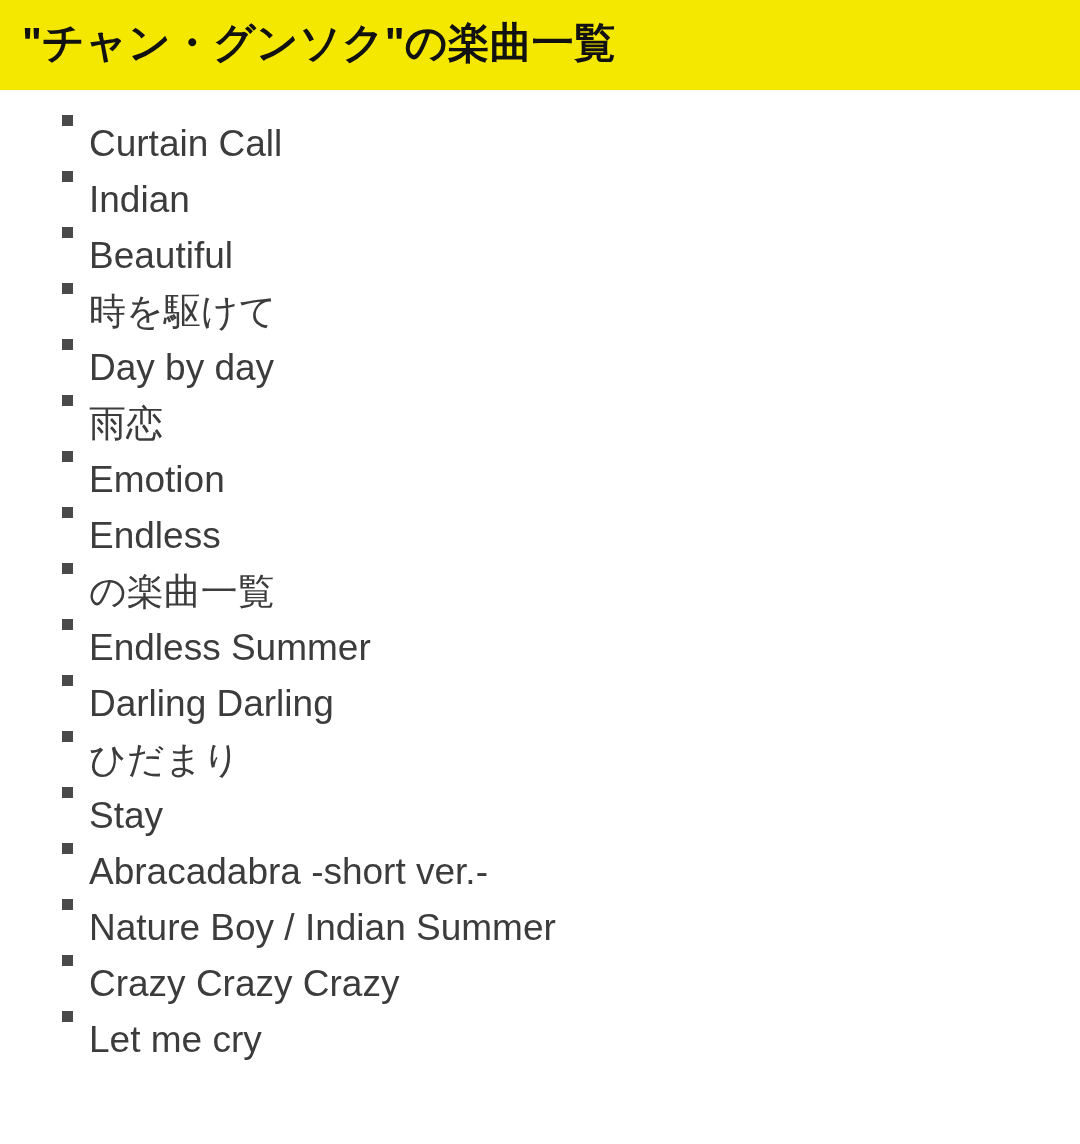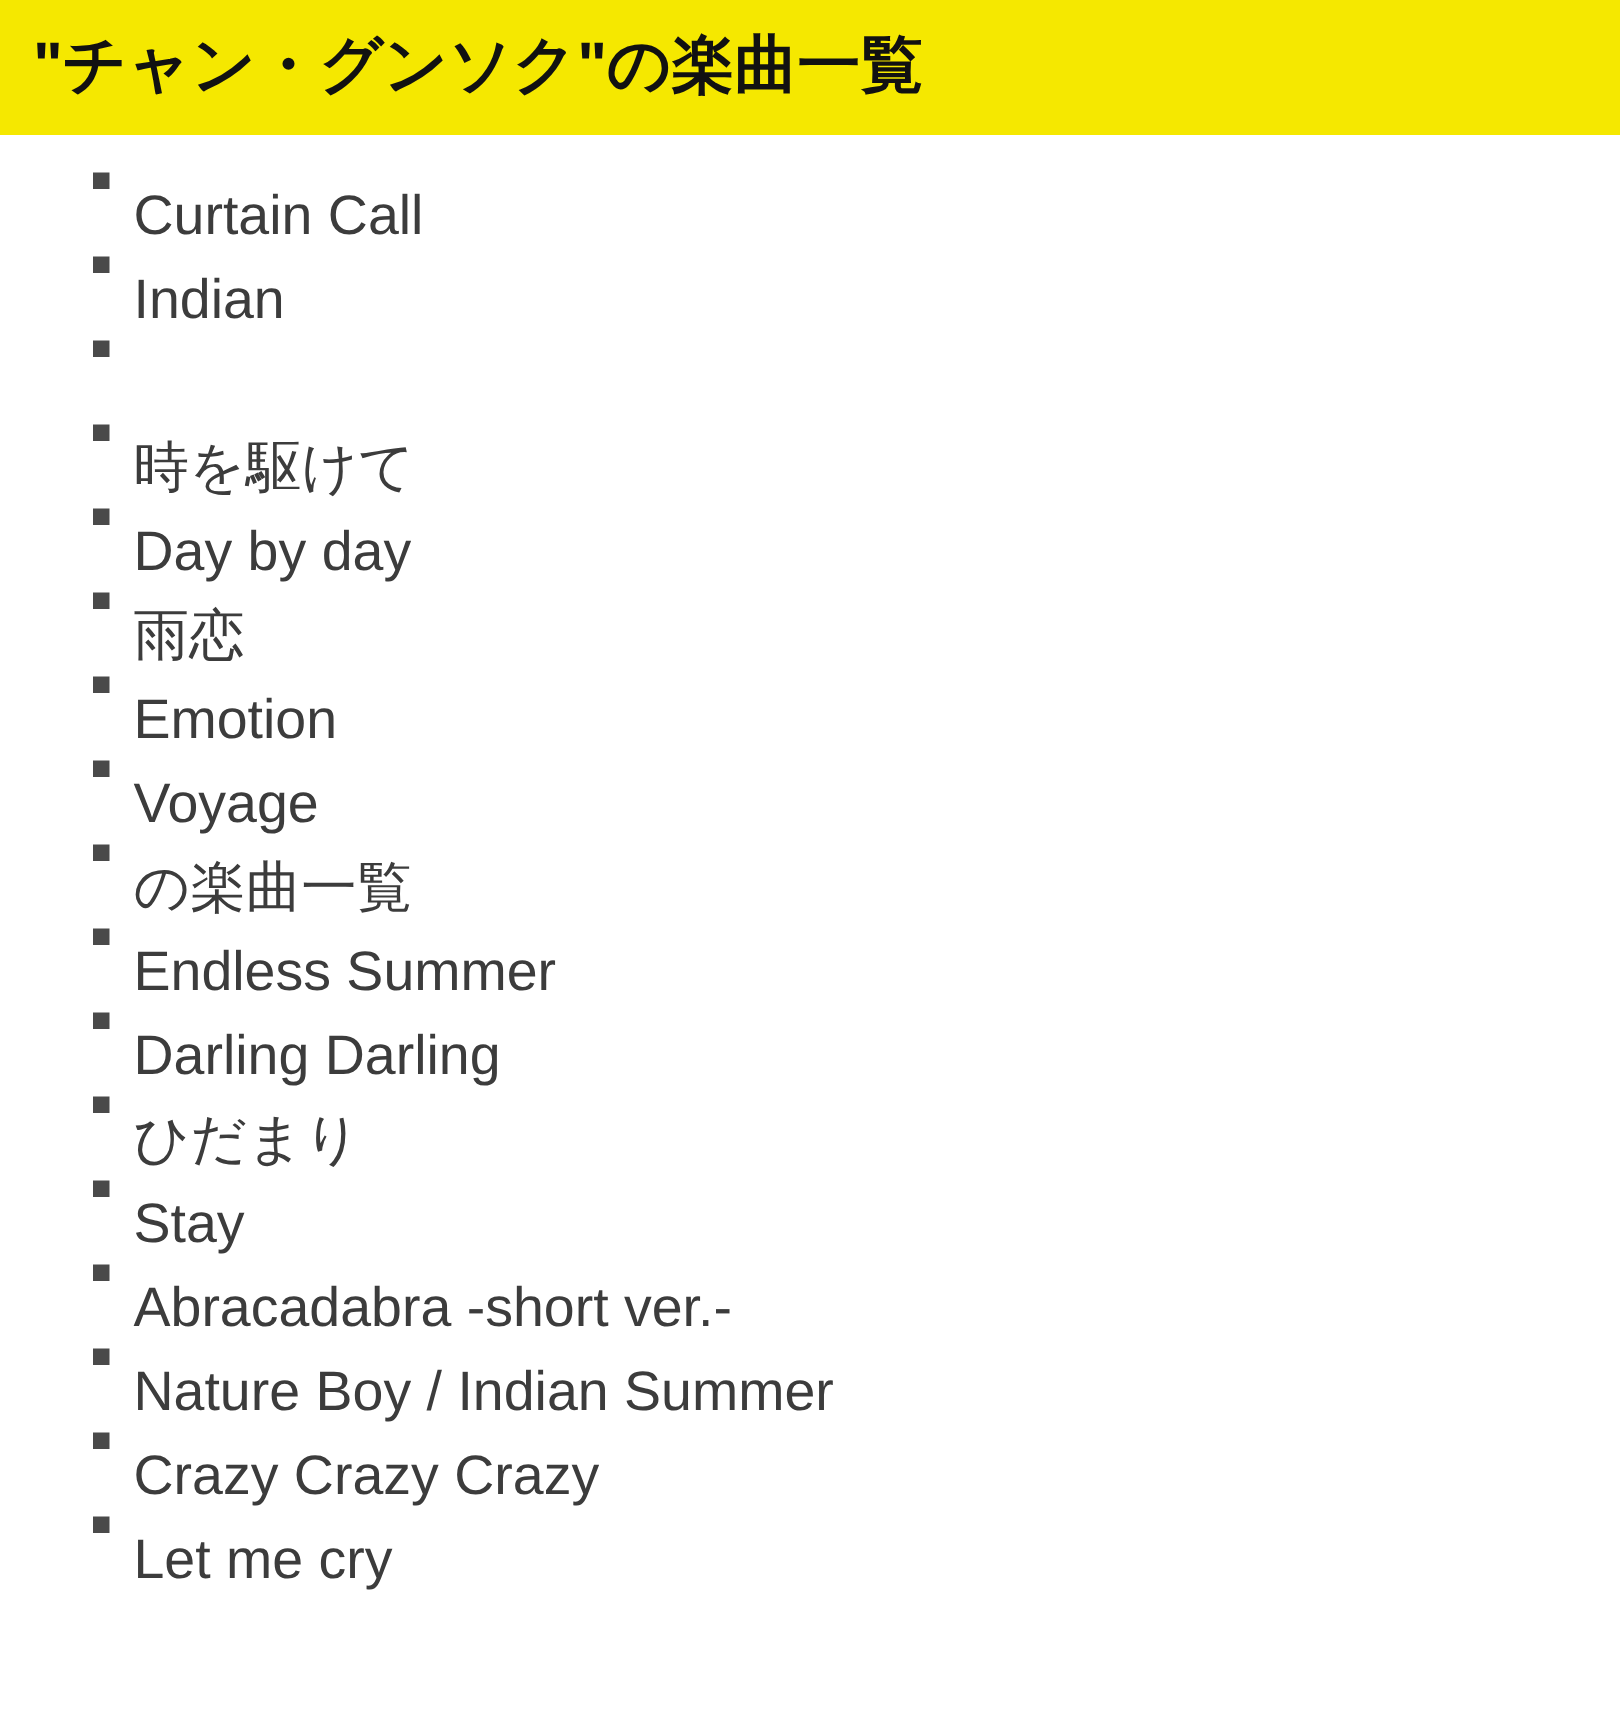--- a/index.html
+++ b/index.html
@@ -91,20 +91,21 @@
       </li>
 
 
       <li class="song-item">
         <span class="bullet"></span>
         <span class="song-title">Indian</span>
       </li>
 
       <li class="song-item">
         <span class="bullet"></span>
+        <span class="song-title">Beautiful</span>
       </li>
 
       <li class="song-item">
         <span class="bullet"></span>
         <span class="song-title">時を駆けて</span>
       </li>
 
       <li class="song-item">
         <span class="bullet"></span>
         <span class="song-title">Day by day</span>
@@ -115,21 +116,21 @@
         <span class="song-title">雨恋</span>
       </li>
 
       <li class="song-item">
         <span class="bullet"></span>
         <span class="song-title">Emotion</span>
       </li>
 
       <li class="song-item">
         <span class="bullet"></span>
-        <span class="song-title">Voyage</span>
+        <span class="song-title">Endless</span>
       </li>
 
       <li class="song-item">
         <span class="bullet"></span>
         <span class="song-title">の楽曲一覧</span>
       </li>
 
       <li class="song-item">
         <span class="bullet"></span>
         <span class="song-title">Endless Summer</span>

